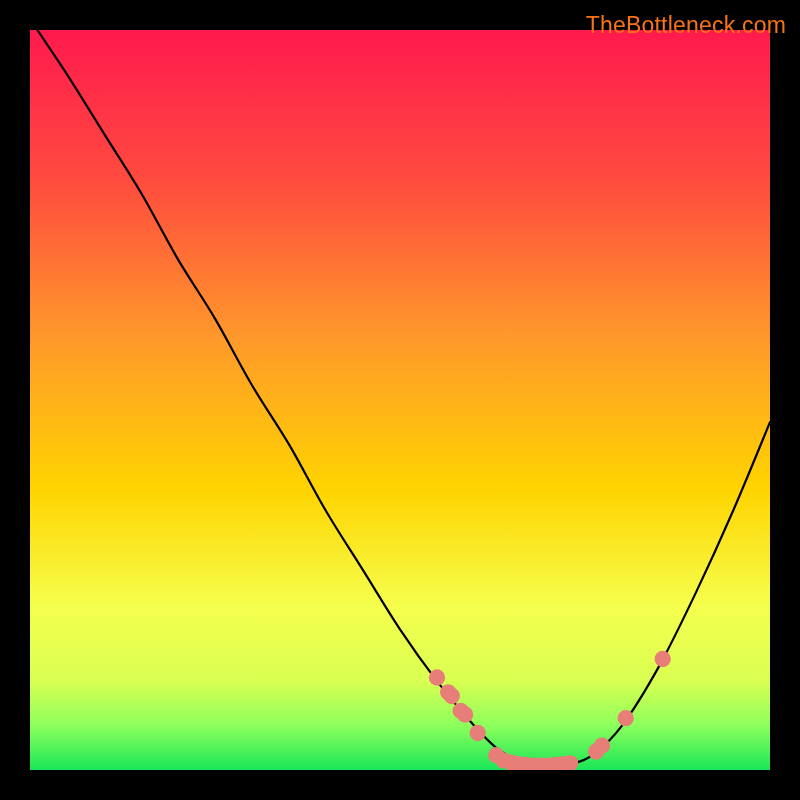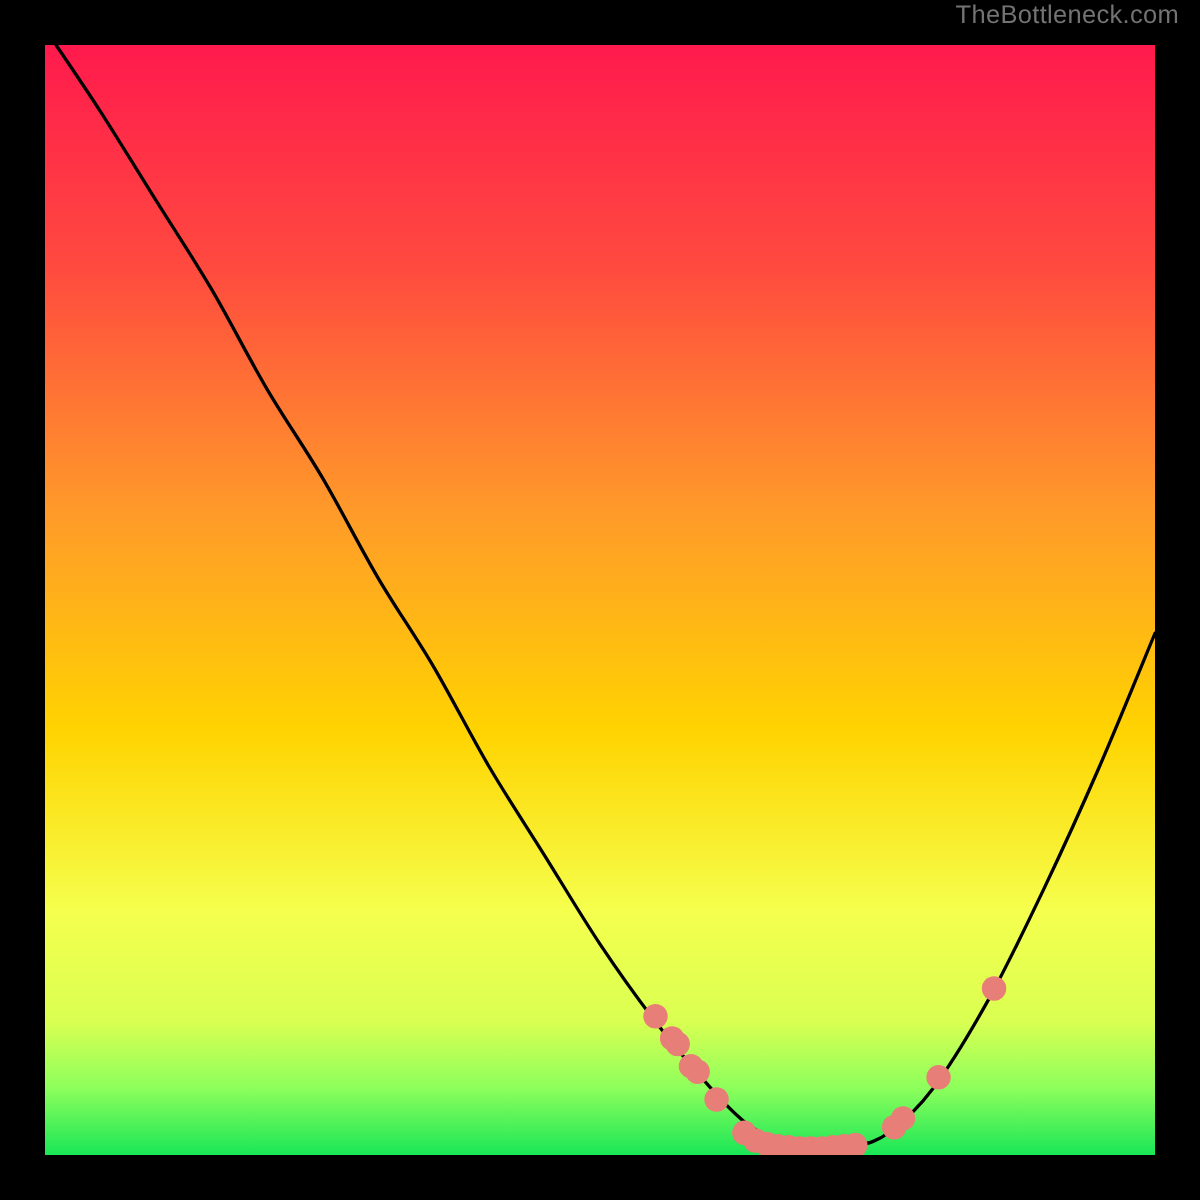--- a/index.html
+++ b/index.html
@@ -12,24 +12,24 @@
     font-family: Arial, Helvetica, sans-serif;
   }
   .stage {
     position: relative;
     width: 800px;
     height: 800px;
     background: #000;
   }
   .watermark {
     position: absolute;
-    top: 0;
+    top: 12px;
     right: 14px;
-    color: #737373;
-    font-size: 17px;
+    color: #f97316;
+    font-size: 23px;
     font-weight: 500;
     letter-spacing: 0.2px;
     z-index: 10;
     user-select: none;
   }
   .plot {
     position: absolute;
     left: 30px;
     top: 30px;
     width: 740px;

